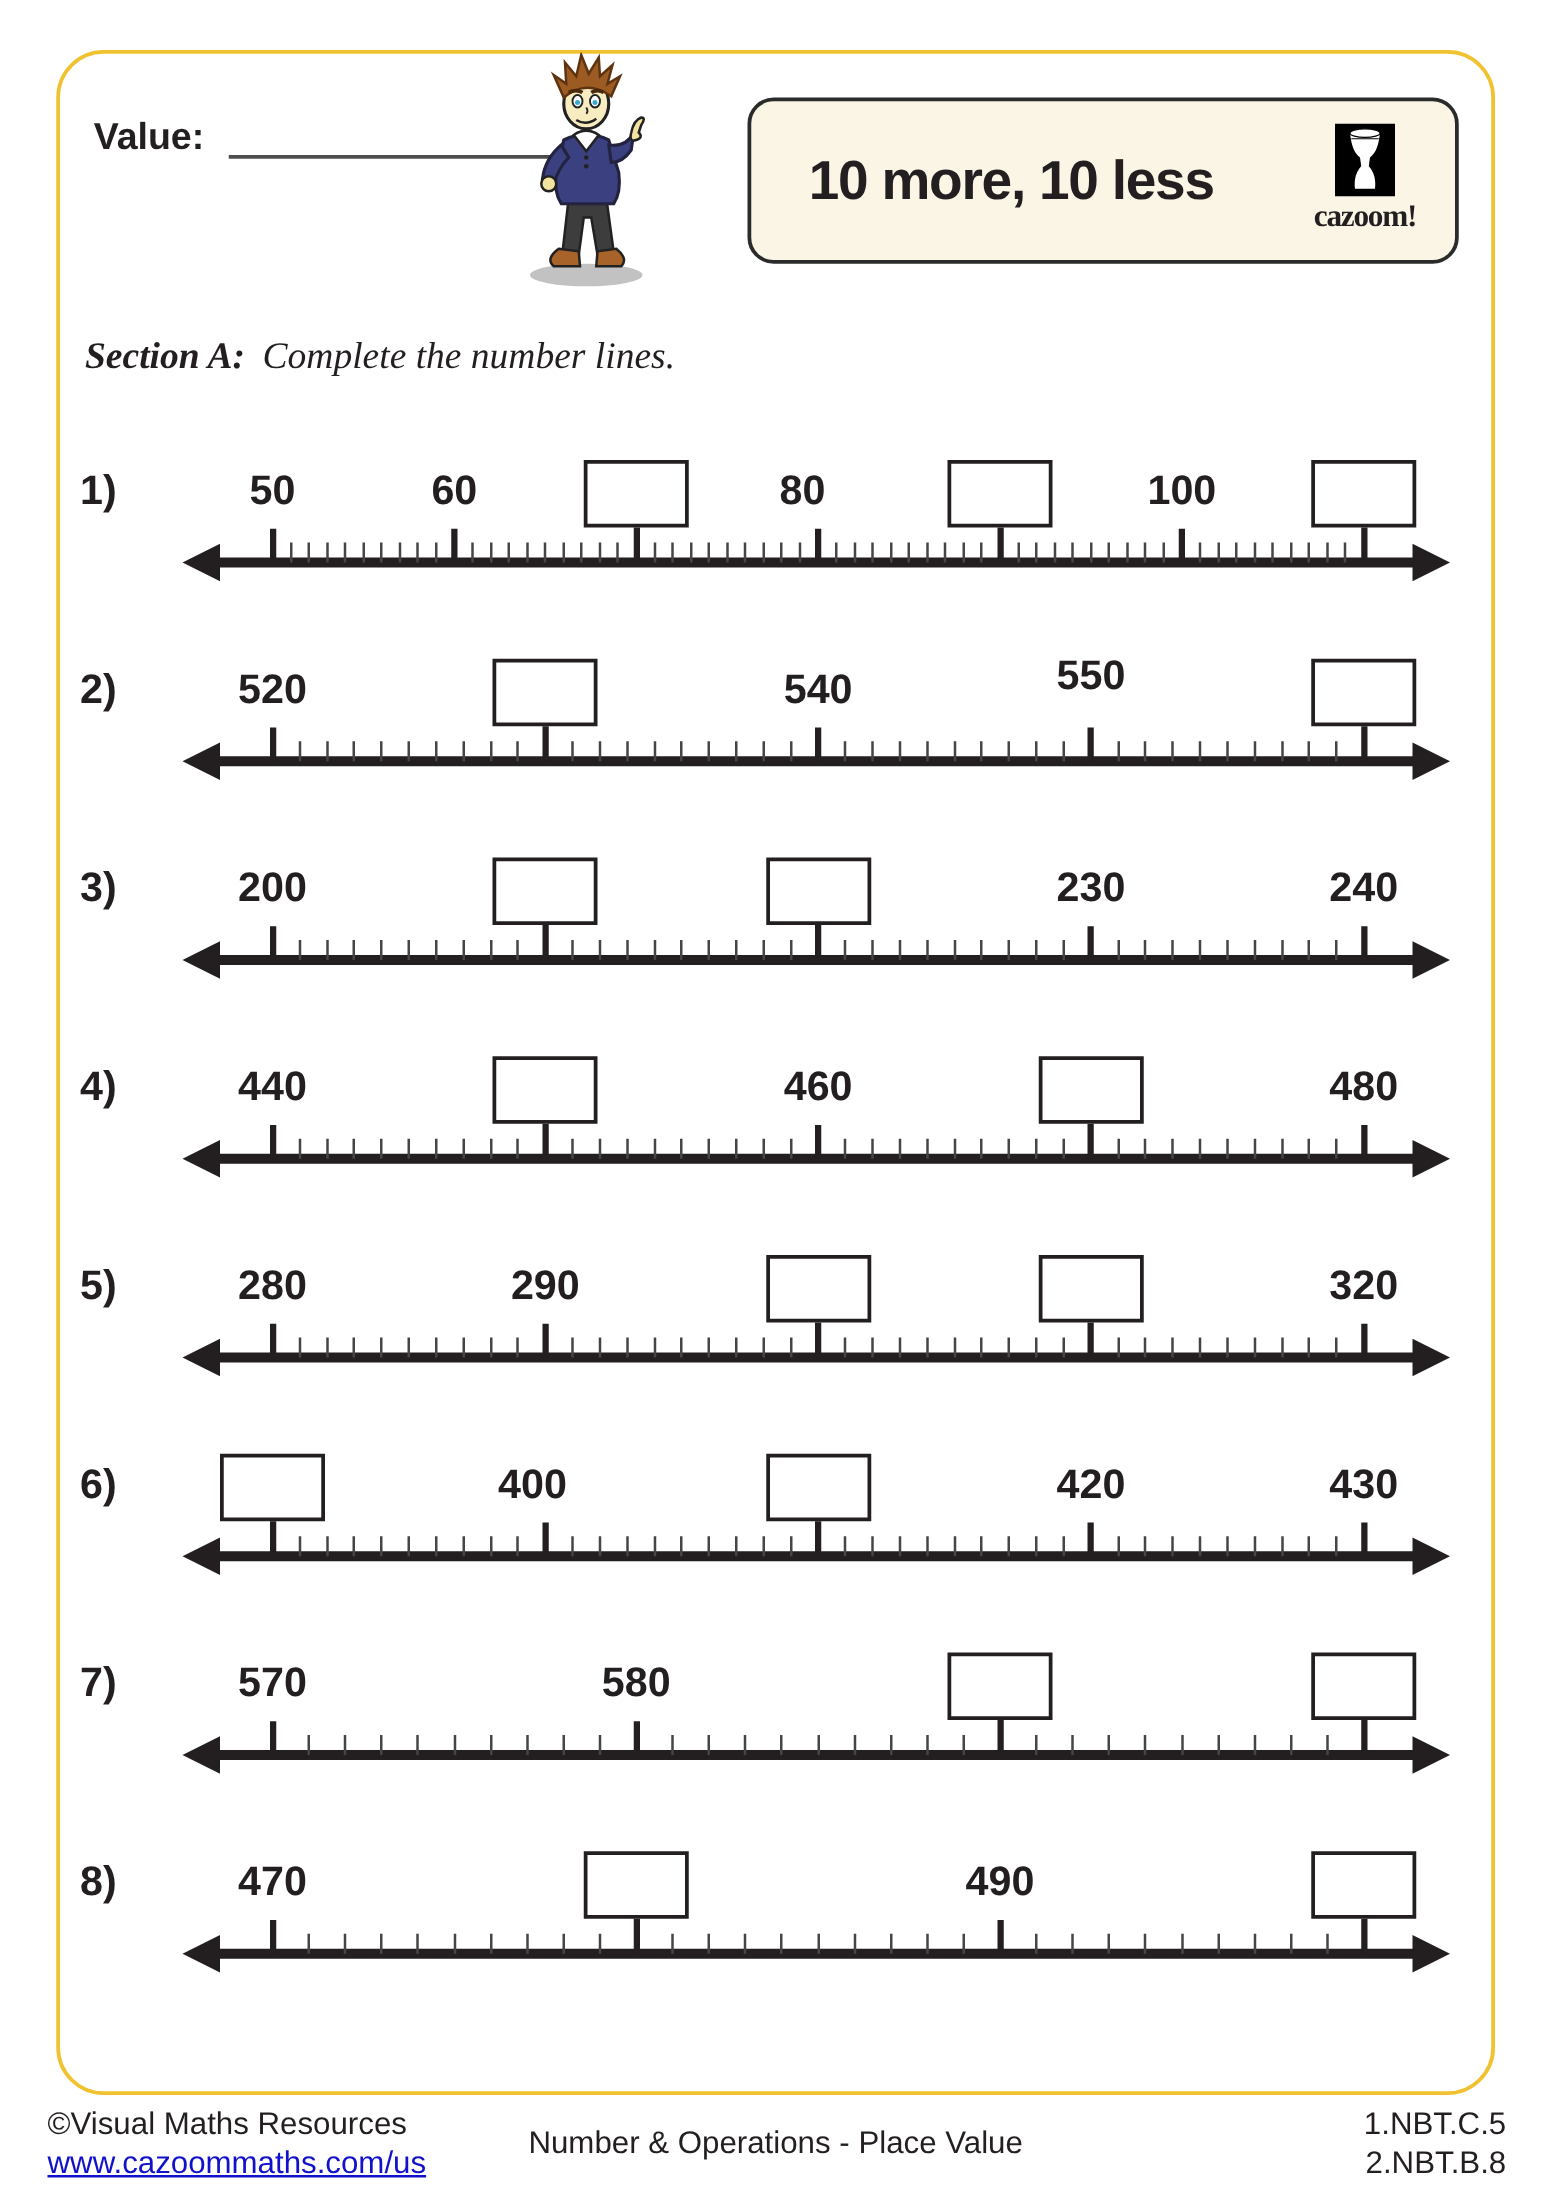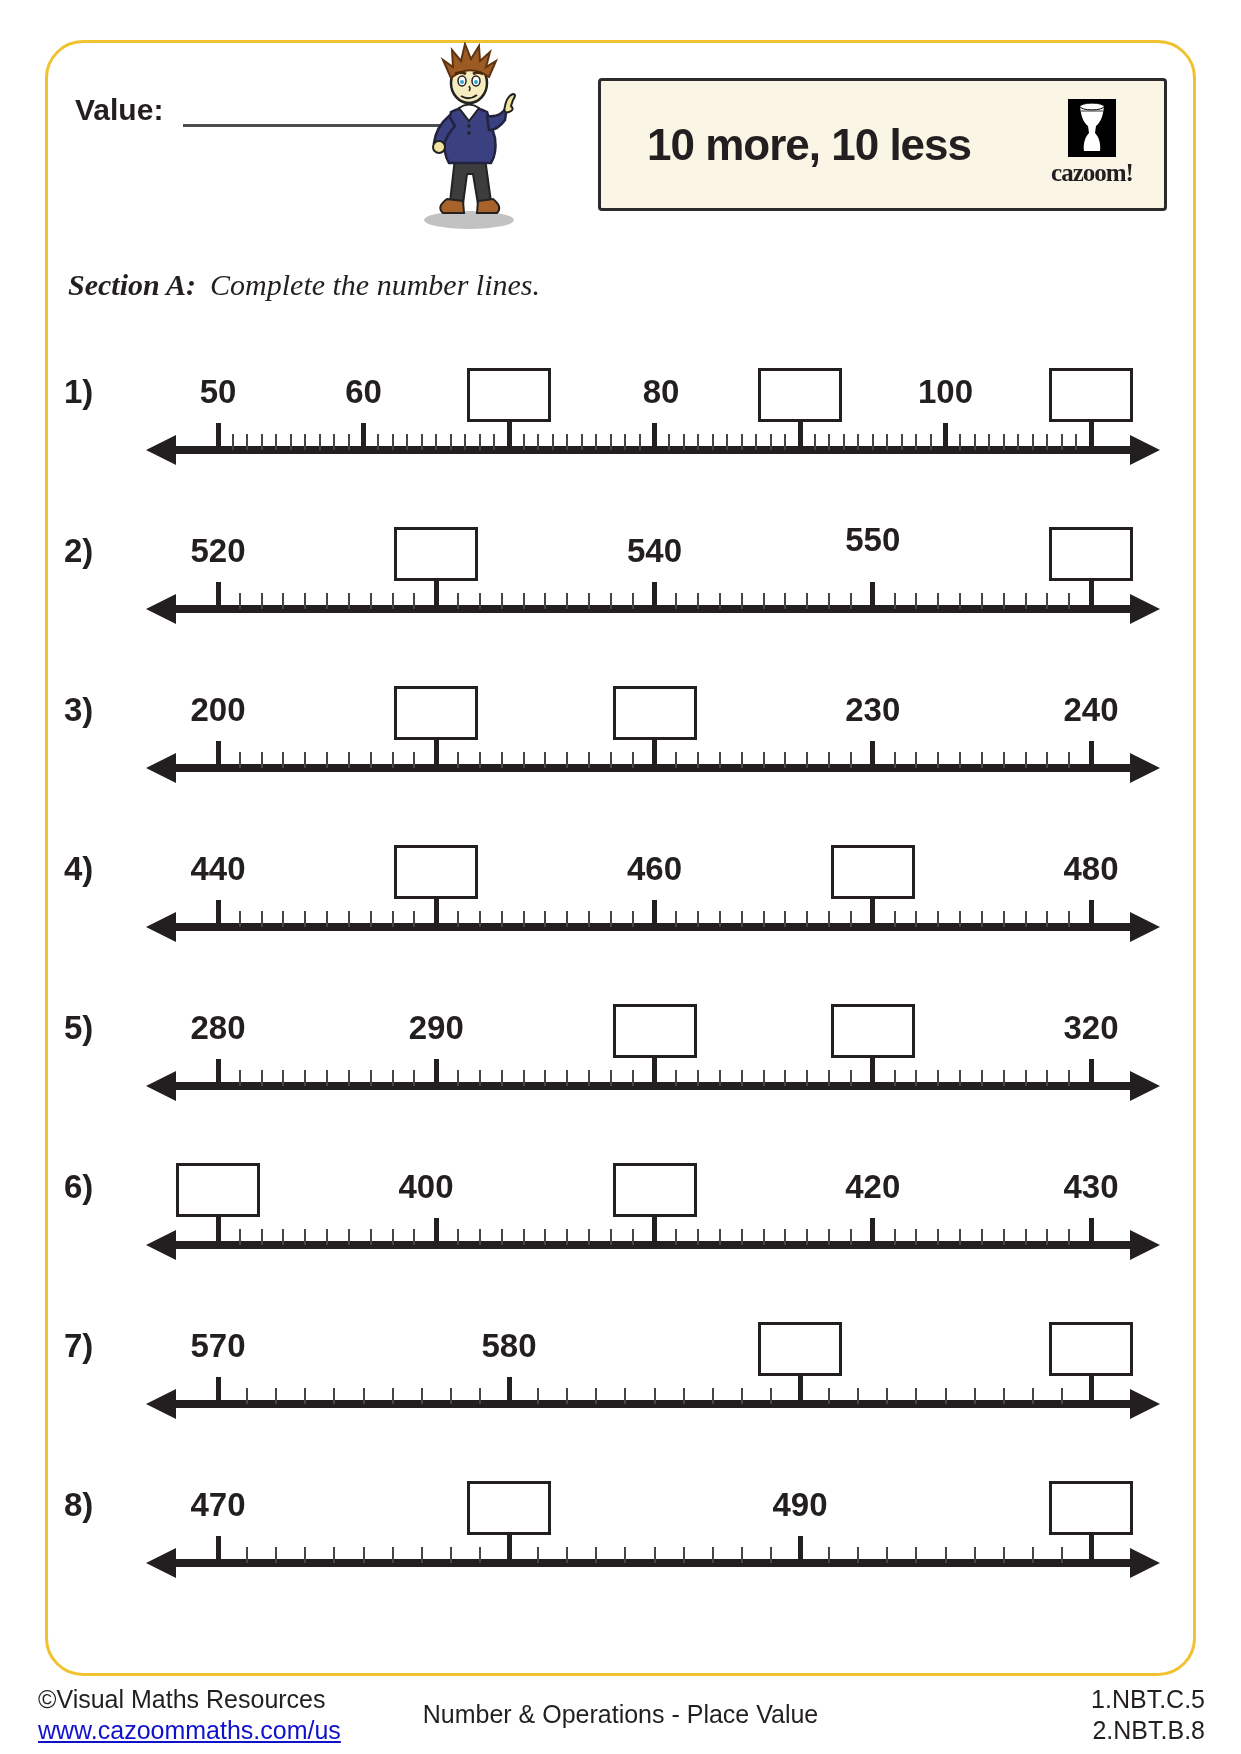--- a/index.html
+++ b/index.html
@@ -12,21 +12,21 @@
     position:absolute;left:45px;top:40px;width:1151px;height:1636px;
     border:3px solid #f0c22f;border-radius:38px;box-sizing:border-box;
   }
   
   .field-row{position:absolute;left:75px;display:flex;align-items:flex-end;}
   .field-label{font-size:30px;font-weight:bold;width:108px;line-height:34px;}
   .field-line{width:282px;height:32px;border-bottom:3px solid #4d4d4d;}
   
   #title-box{
     position:absolute;left:598px;top:78px;width:569px;height:133px;box-sizing:border-box;
-    background:#faf5e4;border:3px solid #2b2b2b;border-radius:4px;
+    background:#faf5e4;border:3px solid #2b2b2b;border-radius:21px;
   }
   #title-text{
     position:absolute;left:46px;top:50%;transform:translateY(-50%);
     font-size:44px;font-weight:bold;letter-spacing:-1px;white-space:nowrap;
   }
   #logo{position:absolute;right:26px;top:18px;width:92px;text-align:center;}
   #logo-square{display:inline-block;width:48px;height:58px;background:#000;}
   #logo-word{font-family:"Liberation Serif", serif;font-weight:bold;font-size:25px;margin-top:-2px;letter-spacing:-1px;}
   
   #section-line{
@@ -149,21 +149,21 @@
       <div class="tick-minor" style="left: 668.05px; top: 434px;"></div>
       <div class="tick-minor" style="left: 682.6px; top: 434px;"></div>
       <div class="tick-minor" style="left: 697.15px; top: 434px;"></div>
       <div class="tick-minor" style="left: 711.7px; top: 434px;"></div>
       <div class="tick-minor" style="left: 726.25px; top: 434px;"></div>
       <div class="tick-minor" style="left: 740.8px; top: 434px;"></div>
       <div class="tick-minor" style="left: 755.35px; top: 434px;"></div>
       <div class="tick-minor" style="left: 769.9px; top: 434px;"></div>
       <div class="tick-minor" style="left: 784.45px; top: 434px;"></div>
       <div class="tick-major" style="left: 652px; top: 423px; height: 27px;"></div>
-      <div class="tick-label" style="left: 596px; top: 374px;">80</div>
+      <div class="tick-label" style="left: 577px; top: 374px;">80</div>
       <div class="tick-minor" style="left: 813.55px; top: 434px;"></div>
       <div class="tick-minor" style="left: 828.1px; top: 434px;"></div>
       <div class="tick-minor" style="left: 842.65px; top: 434px;"></div>
       <div class="tick-minor" style="left: 857.2px; top: 434px;"></div>
       <div class="tick-minor" style="left: 871.75px; top: 434px;"></div>
       <div class="tick-minor" style="left: 886.3px; top: 434px;"></div>
       <div class="tick-minor" style="left: 900.85px; top: 434px;"></div>
       <div class="tick-minor" style="left: 915.4px; top: 434px;"></div>
       <div class="tick-minor" style="left: 929.95px; top: 434px;"></div>
       <div class="tick-major" style="left: 797.5px; top: 420px; height: 30px;"></div>

